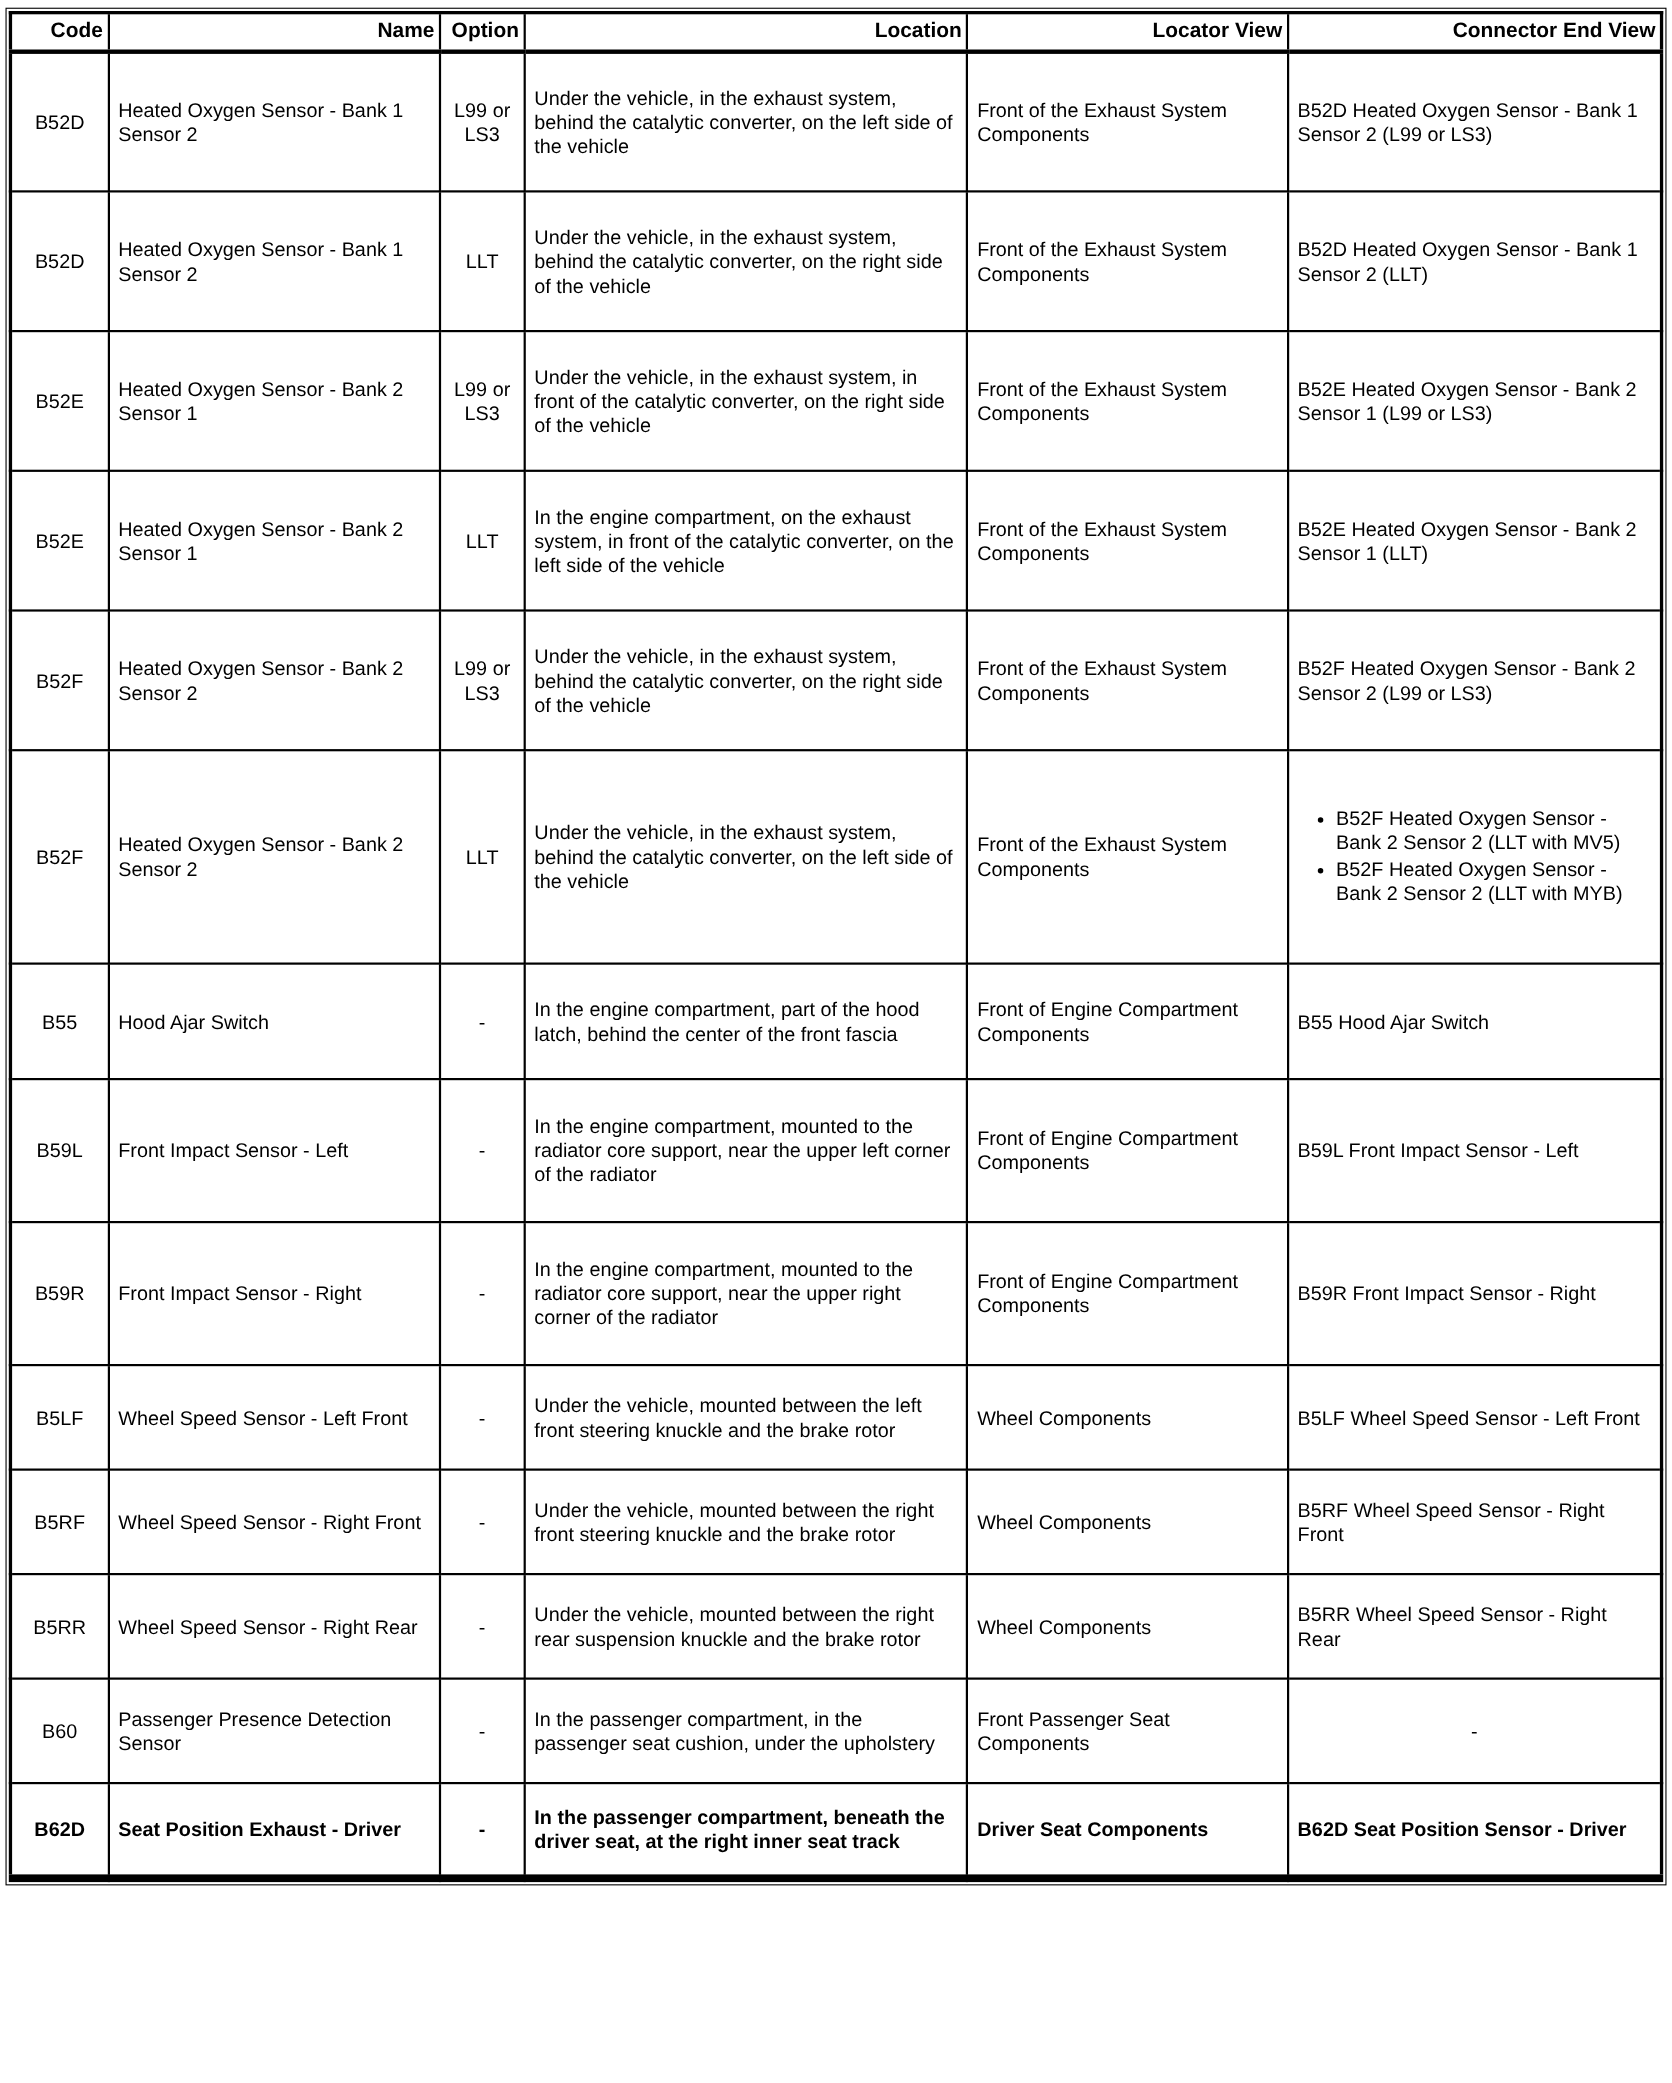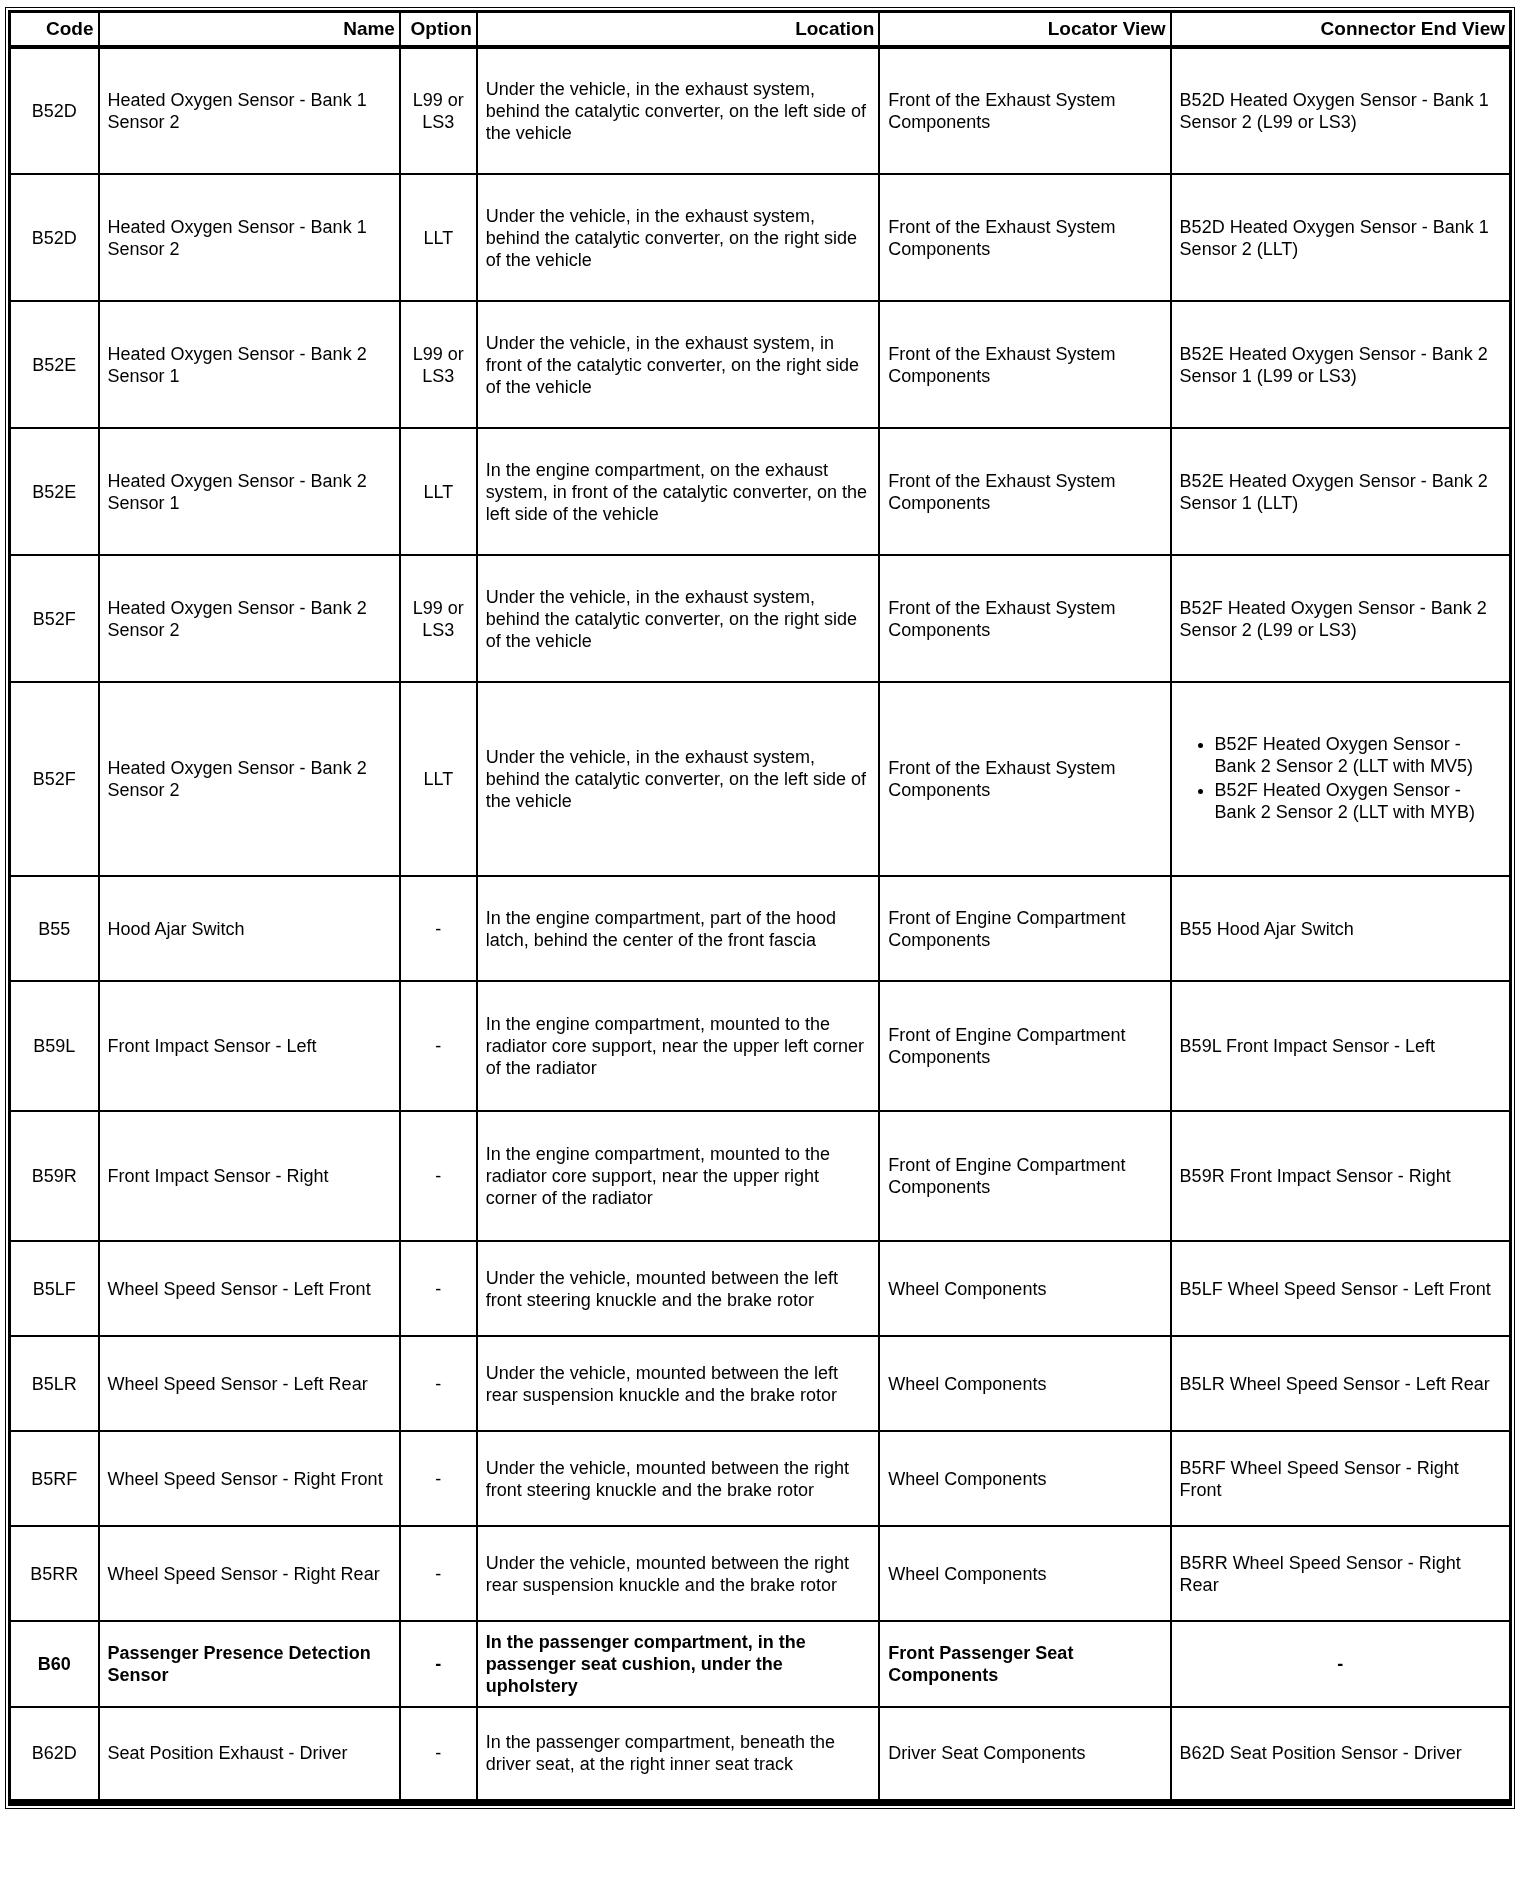--- a/index.html
+++ b/index.html
@@ -166,28 +166,20 @@
         </tr>
         <tr>
           <td class="col-code">B5LF</td>
           <td class="col-name">Wheel Speed Sensor - Left Front</td>
           <td class="col-option dash">-</td>
           <td class="col-location">Under the vehicle, mounted between the left front steering knuckle and the brake rotor</td>
           <td class="col-locator_view">Wheel Components</td>
           <td class="col-connector_end_view">B5LF Wheel Speed Sensor - Left Front</td>
         </tr>
         <tr>
-          <td class="col-code">B5LR</td>
-          <td class="col-name">Wheel Speed Sensor - Left Rear</td>
-          <td class="col-option dash">-</td>
-          <td class="col-location">Under the vehicle, mounted between the left rear suspension knuckle and the brake rotor</td>
-          <td class="col-locator_view">Wheel Components</td>
-          <td class="col-connector_end_view">B5LR Wheel Speed Sensor - Left Rear</td>
-        </tr>
-        <tr>
           <td class="col-code">B5RF</td>
           <td class="col-name">Wheel Speed Sensor - Right Front</td>
           <td class="col-option dash">-</td>
           <td class="col-location">Under the vehicle, mounted between the right front steering knuckle and the brake rotor</td>
           <td class="col-locator_view">Wheel Components</td>
           <td class="col-connector_end_view">B5RF Wheel Speed Sensor - Right Front</td>
         </tr>
         <tr>
           <td class="col-code">B5RR</td>
           <td class="col-name">Wheel Speed Sensor - Right Rear</td>

